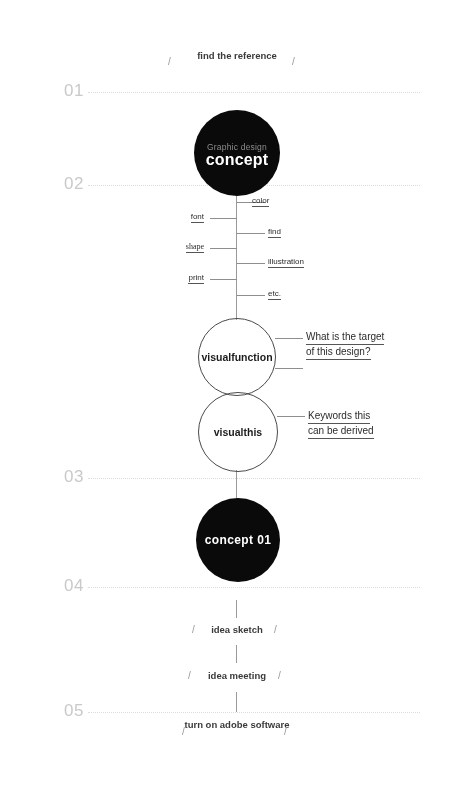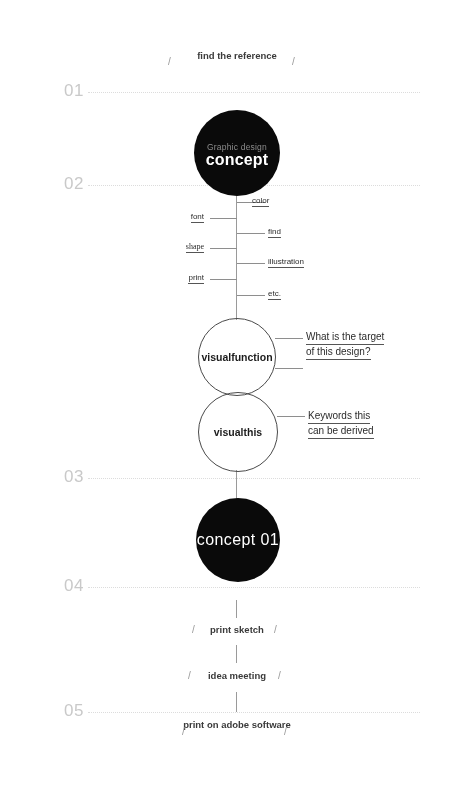--- a/index.html
+++ b/index.html
@@ -89,23 +89,23 @@
     letter-spacing: 0.2px;
   }
   .c-main {
     font-size: 16px;
     color: #ffffff;
     font-weight: bold;
     line-height: 13px;
     letter-spacing: 0.2px;
   }
   .c-single {
-    font-size: 16px;
+    font-size: 12px;
     color: #ffffff;
-    font-weight: normal;
+    font-weight: bold;
     letter-spacing: 0.4px;
   }
   
   .circle-outline {
     position: absolute;
     border-radius: 50%;
     border: 1px solid #4a4a4a;
     background: transparent;
     display: flex;
     flex-direction: row;
@@ -258,29 +258,29 @@
     <div><span class="u">can be derived</span></div>
   </div>
 
   <div class="circle-black" style="left:196px; top:498px; width:84px; height:84px;">
     <div class="c-single">concept 01</div>
   </div>
 
   <div class="caption one-line" style="top:623px;">
     <span class="slash l" style="left:192px;">/</span>
     <span class="slash r" style="left:274px;">/</span>
-    <span class="txt">print sketch</span>
+    <span class="txt">idea sketch</span>
   </div>
 
   <div class="caption one-line" style="top:669px;">
     <span class="slash l" style="left:188px;">/</span>
     <span class="slash r" style="left:278px;">/</span>
     <span class="txt">idea meeting</span>
   </div>
 
   <div class="caption two-line" style="top:718px;">
     <span class="slash l" style="left:182px; top:7px;">/</span>
     <span class="slash r" style="left:284px; top:7px;">/</span>
-    <div class="txt">print on</div>
+    <div class="txt">turn on</div>
     <div class="txt">adobe software</div>
   </div>
 
 </div>
 
 </body></html>

